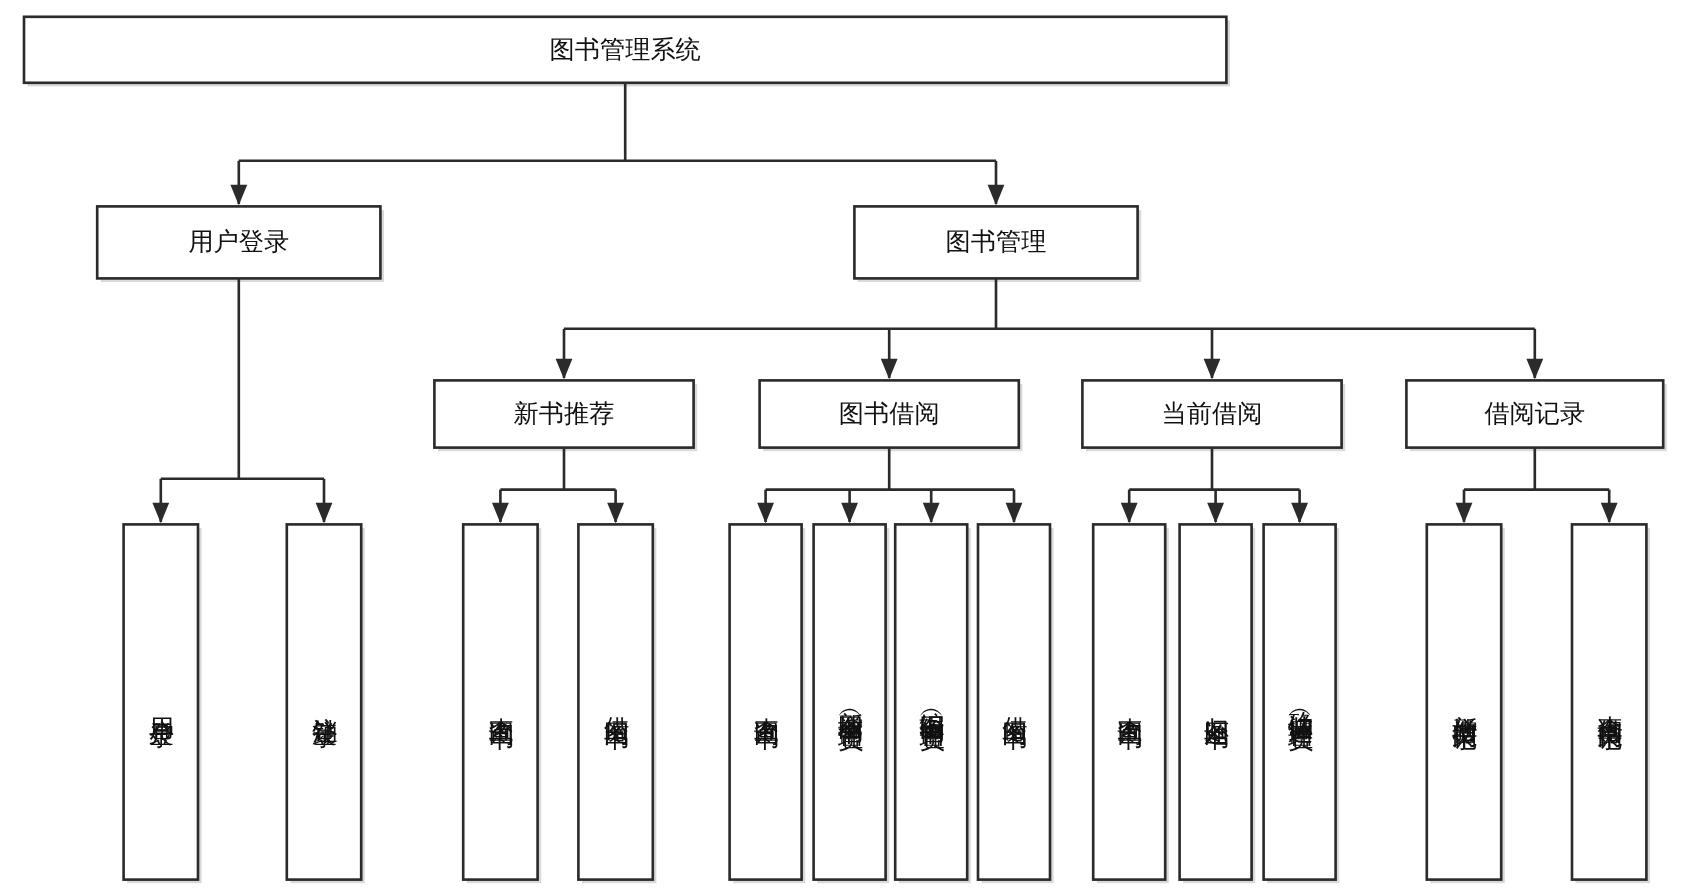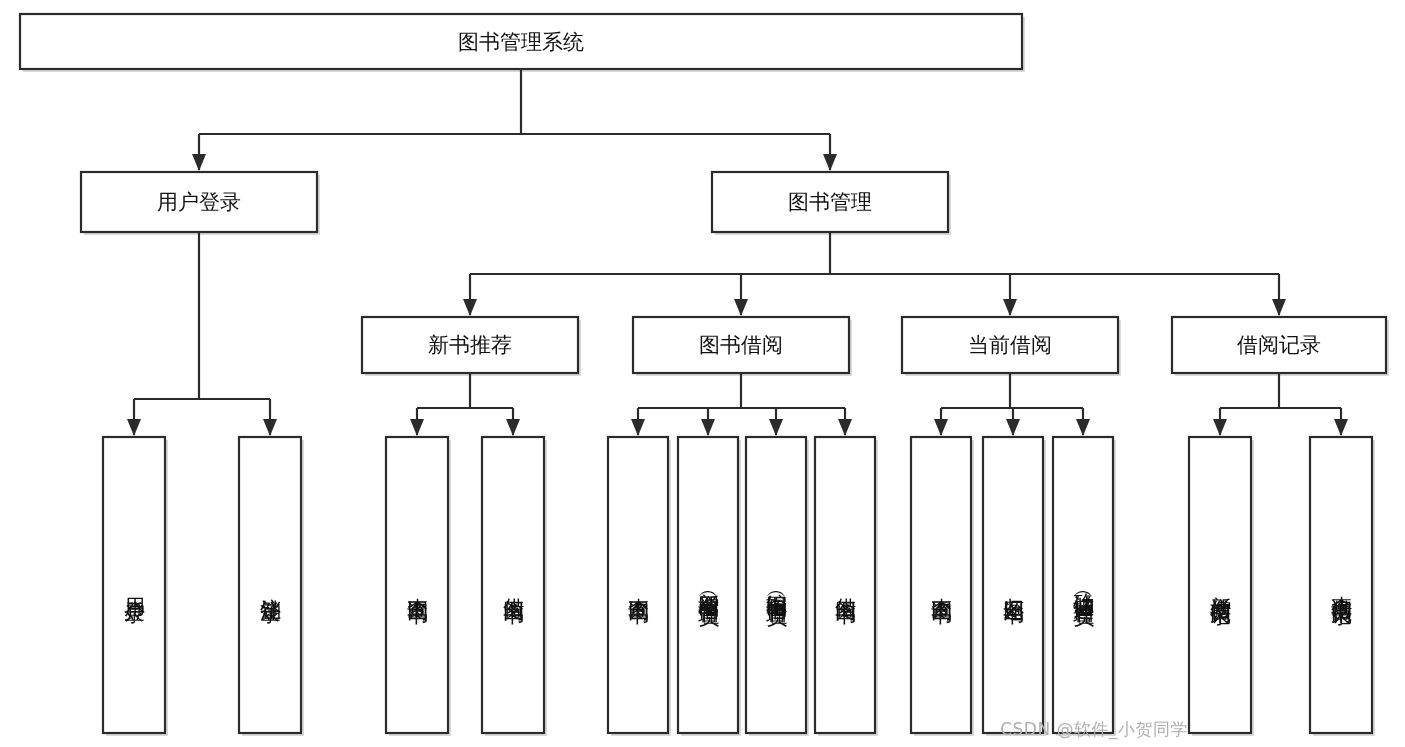--- a/index.html
+++ b/index.html
@@ -229,14 +229,13 @@
       <div class="vtext-wrap" style="left: 1053px; top: 437px; width: 60px; height: 296px;">
         <span class="vtext">确认归还（管理员）</span>
       </div>
       <div class="vtext-wrap" style="left: 1189px; top: 437px; width: 62px; height: 296px;">
         <span class="vtext">新增借阅记录</span>
       </div>
       <div class="vtext-wrap" style="left: 1310px; top: 437px; width: 62px; height: 296px;">
         <span class="vtext">查询借阅记录</span>
       </div>
     </div>
-  <div class="watermark">CSDN @软件_小贺同学</div>
 </div>
 
 </body></html>

